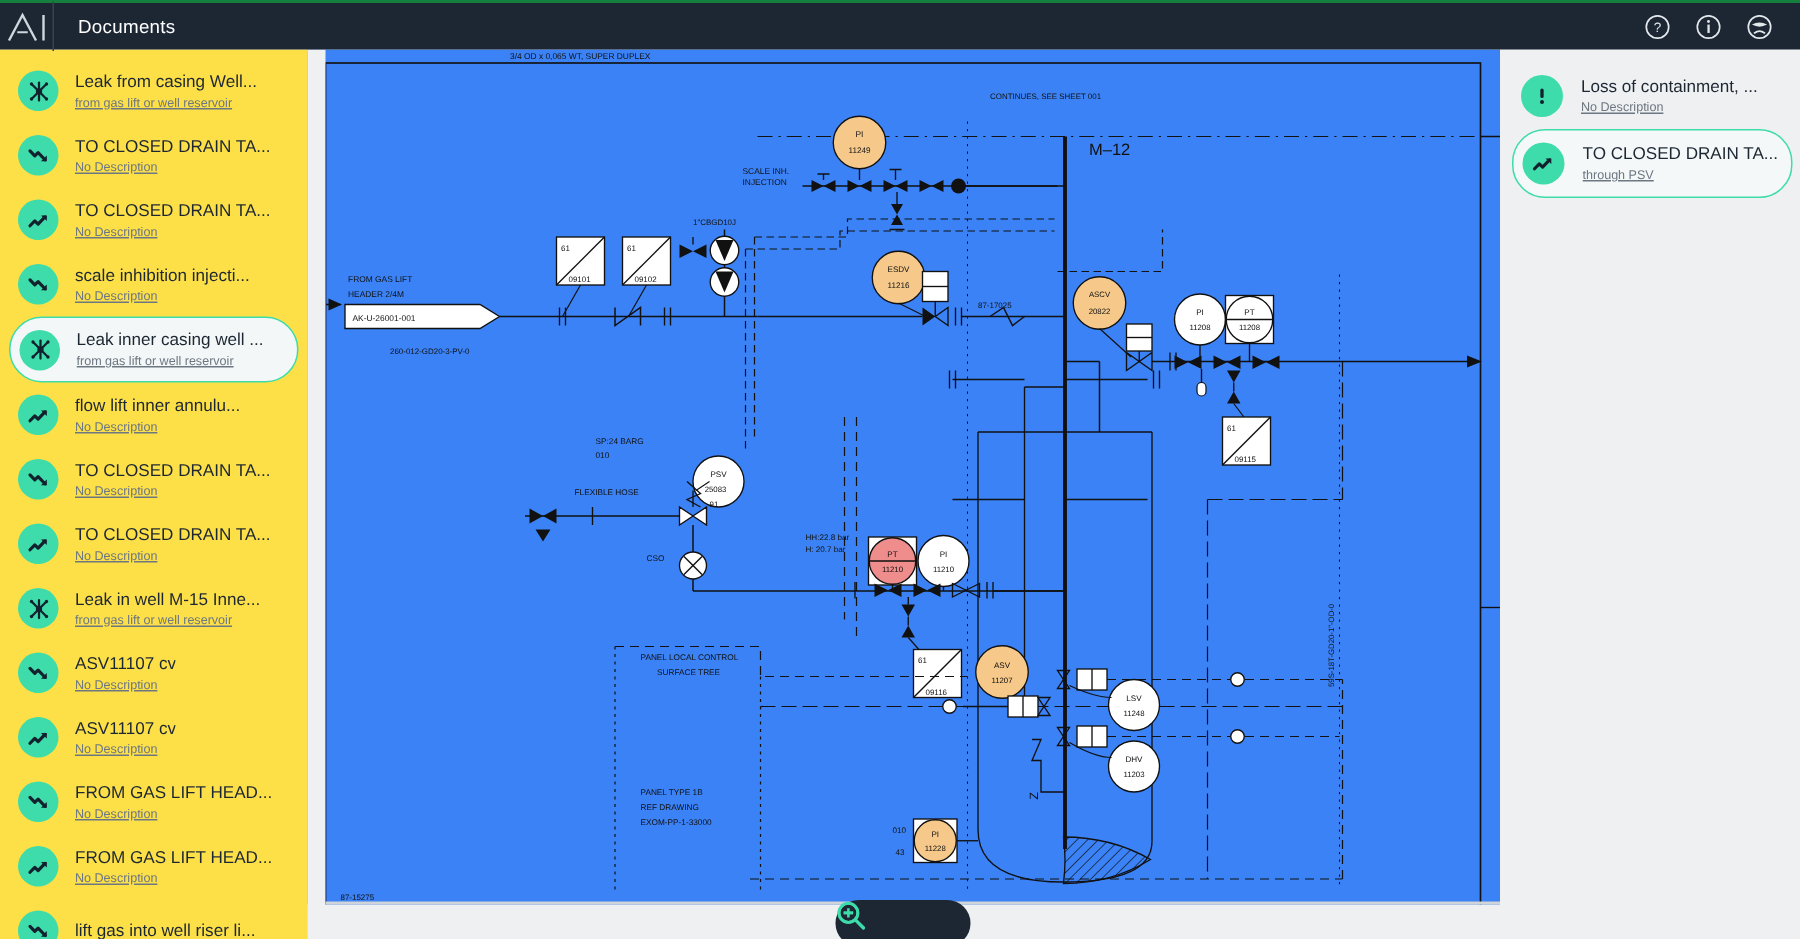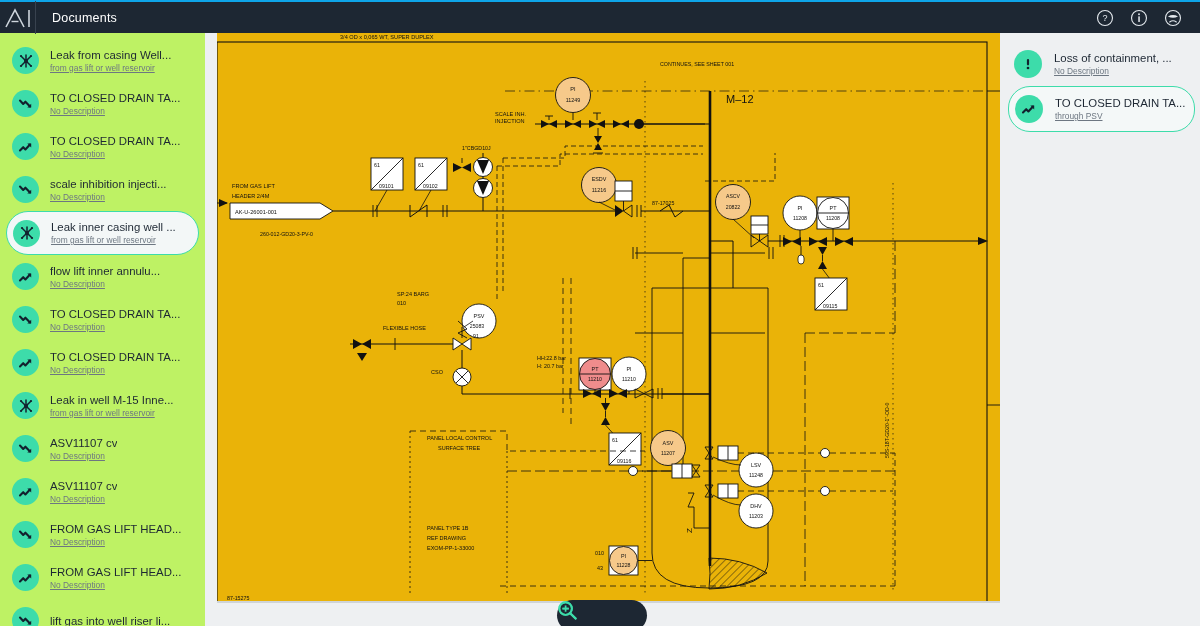--- a/index.html
+++ b/index.html
@@ -9,21 +9,21 @@
     font-family: "Liberation Sans", sans-serif;
     background: #eef0f2;
   }
   #app { position: relative; width: 1200px; height: 626px; }
 
   
   .topbar {
     position: absolute; left: 0; top: 0; width: 1200px; height: 33px;
     background: #1d2733;
     display: flex; align-items: center;
-    border-top: 2px solid #0ea5e9;
+    border-top: 2px solid #15803d;
     z-index: 40;
   }
   .logo-wrap {
     width: 33px; height: 33px; display: flex; align-items: center; justify-content: center;
     margin-left: 2px;
   }
   .topbar-divider {
     width: 1px; height: 33px; background: #38424f;
   }
   .topbar-title {
@@ -31,21 +31,21 @@
     margin-left: 16px;
   }
   .topbar-right {
     margin-left: auto; display: flex; align-items: center; gap: 16px; margin-right: 18px;
   }
   .tb-icon { width: 18px; height: 18px; display: block; cursor: pointer; }
 
   
   .sidebar {
     position: absolute; left: 0; top: 33px; width: 205px; height: 593px;
-    background: #bef264;
+    background: #fde047;
     overflow: hidden;
     padding-top: 6px;
   }
   .side-item {
     display: flex; align-items: center;
     height: 43px; margin: 0 6px 0 6px; padding: 0 6px;
     border-radius: 22px;
     cursor: pointer;
   }
   .side-item.selected {
@@ -80,21 +80,21 @@
   .rightbar .side-item { margin: 0 5px 0 8px; height: 45px; }
   .rightbar .side-item.selected { background: #f4f8f8; height: 46px; }
   .rightbar .ico-circle { width: 28px; height: 28px; flex-basis: 28px; margin-right: 12px; }
   .rightbar .side-title { font-size: 11.4px; }
   .rightbar .side-sub { font-size: 8.4px; }
 
   
   .canvas {
     position: absolute; left: 205px; top: 33px;
     width: 795px; height: 593px;
-    background: #eab308;
+    background: #3b82f6;
     overflow: hidden;
   }
   .canvas-edge-left {
     position: absolute; left: 205px; top: 33px; width: 12px; height: 593px;
     background: #eef0f2; z-index: 5;
   }
   .canvas svg { position: absolute; left: 0; top: 0; }
 
   
   .zoom-pill {

